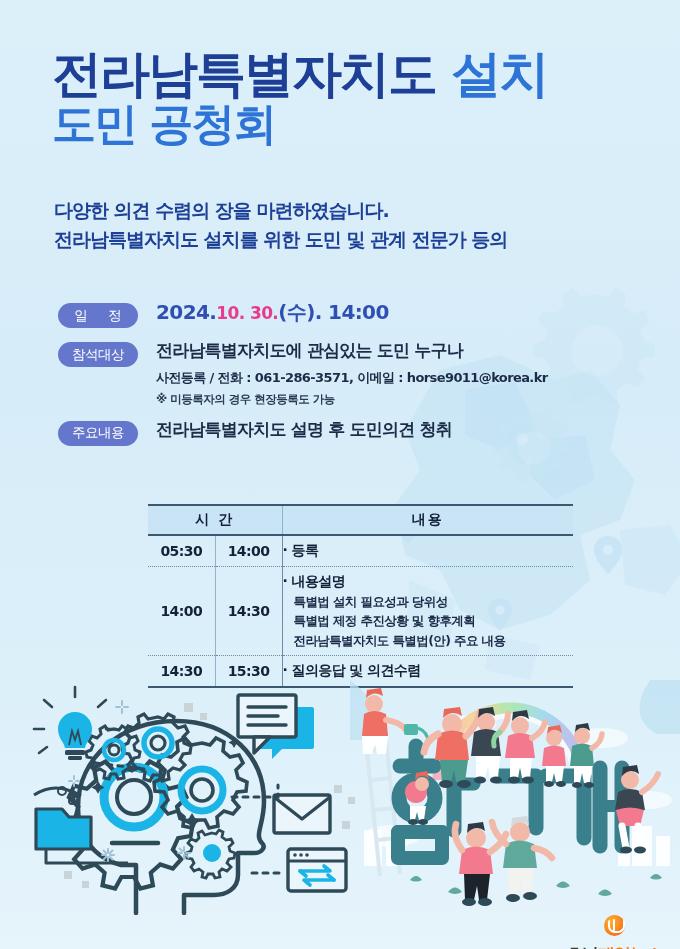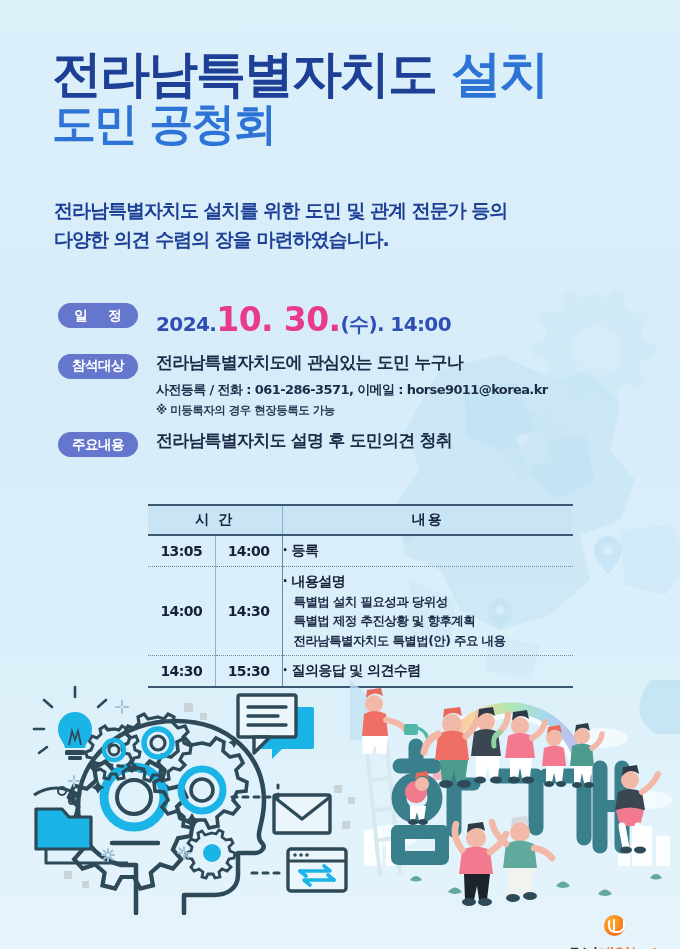--- a/index.html
+++ b/index.html
@@ -77,21 +77,21 @@
     margin-bottom: 11px;
   }
   .badge {
     flex: 0 0 auto;
     width: 80px;
     height: 25px;
     border-radius: 13px;
     background: #6577cc;
     color: #ffffff;
     font-size: 13.5px;
-    font-weight: 700;
+    font-weight: 400;
     letter-spacing: -0.5px;
     display: flex;
     align-items: center;
     justify-content: center;
     margin-top: 3px;
   }
   .badge.wide-space { letter-spacing: 8px; text-indent: 8px; }
   .info-body {
     margin-left: 18px;
     flex: 1 1 auto;
@@ -100,21 +100,21 @@
   .date-text {
     font-size: 20px;
     font-weight: 800;
     color: #2f4fb5;
     letter-spacing: -0.6px;
     white-space: nowrap;
     line-height: 1.2;
   }
   .date-big {
     color: #e83b8e;
-    font-size: 33px;
+    font-size: 17px;
     font-weight: 800;
   }
 
   .place-text {
     font-size: 17px;
     color: #1c2b47;
     letter-spacing: -0.8px;
     white-space: nowrap;
     line-height: 1.3;
   }
@@ -296,22 +296,22 @@
       <circle cx="50" cy="50" r="17" fill="#d6ecf8"></circle>
     </svg>
   </div>
 
   <div class="title-block">
     <div class="title-line title-line-1"><span class="t-navy">전라남특별자치도</span> <span class="t-blue">설치</span></div>
     <div class="title-line title-line-2 t-blue">도민 공청회</div>
   </div>
 
   <div class="subtitle">
+    <div class="line">다양한 의견 수렴의 장을 마련하였습니다.</div>
     <div class="line"><span class="sub-strong">전라남특별자치도 설치</span><span>를 위한 도민 및 관계 전문가 등의</span></div>
-    <div class="line">다양한 의견 수렴의 장을 마련하였습니다.</div>
   </div>
 
   <div class="info">
 
     <div class="info-row">
       <div class="badge wide-space">일 정</div>
       <div class="info-body">
         <div class="date-text"><span>2024.</span><span class="date-big">10. 30.</span><span>(수). 14:00</span></div>
       </div>
     </div>
@@ -339,21 +339,21 @@
     <table class="sched">
       <thead>
         <tr>
           <th class="c-time" colspan="2">시 간</th>
           <th>내용</th>
         </tr>
       </thead>
       <tbody>
 
         <tr>
-          <td class="t-from">13:05</td>
+          <td class="t-from">05:30</td>
           <td class="t-to">14:00</td>
           <td class="t-desc">
             <span class="desc-head">· 등록</span>
           </td>
         </tr>
 
         <tr>
           <td class="t-from">14:00</td>
           <td class="t-to">14:30</td>
           <td class="t-desc">

